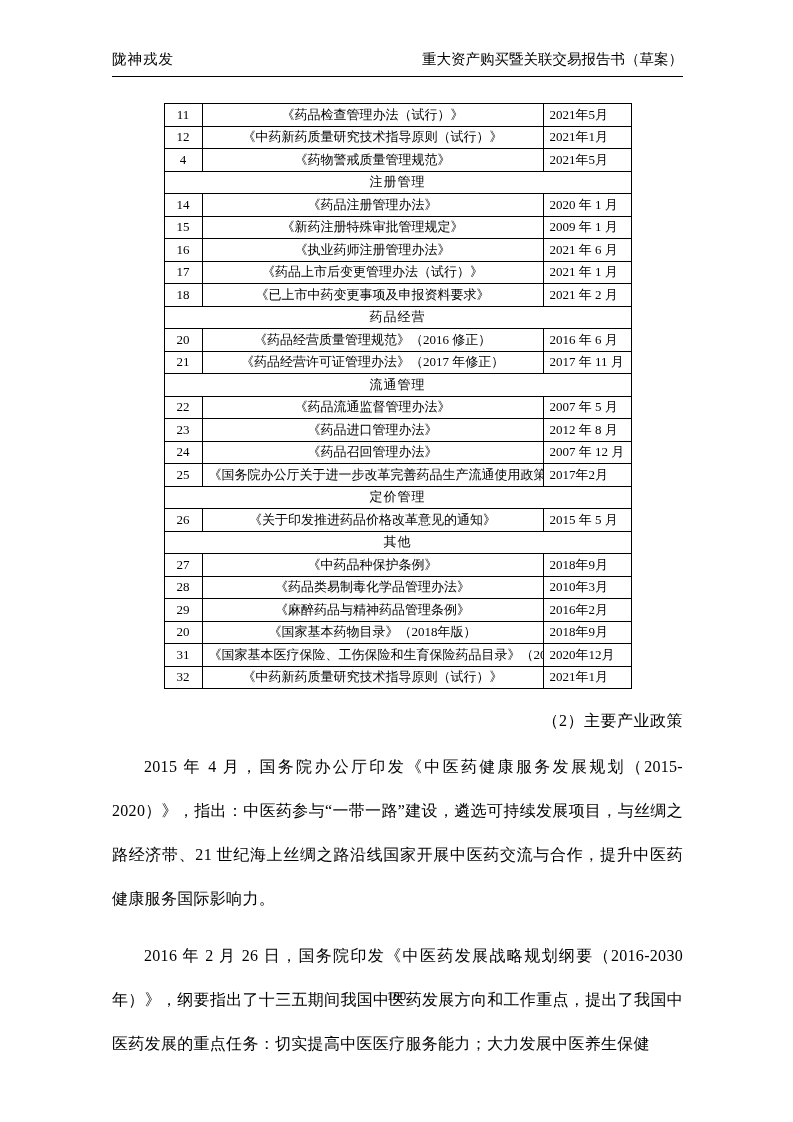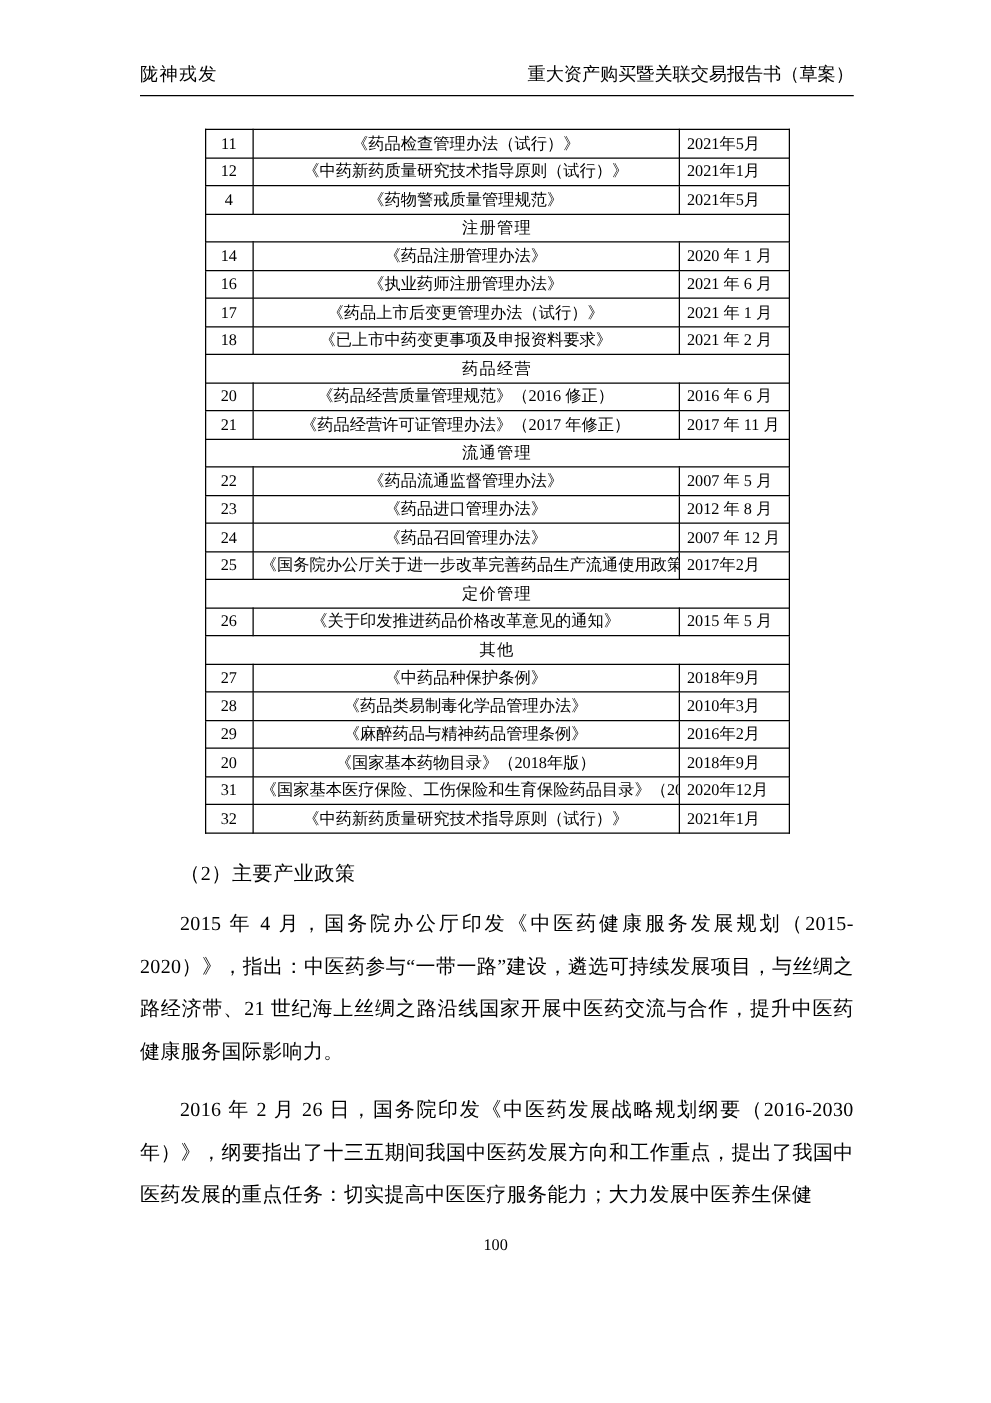--- a/index.html
+++ b/index.html
@@ -40,24 +40,25 @@
   }
   .cell-num  { width: 38px; text-align: center; }
   .cell-title{ text-align: center; }
   .cell-date { width: 88px; text-align: left; }
   .section-cell { text-align: center; font-weight: normal; letter-spacing: 1px; }
   .body-text { font-size: 16px; }
   .section-heading {
     margin-top: 22px;
     text-indent: 2em;
     letter-spacing: 0.5px;
+    text-align: right;
   }
   .para {
     margin-top: 13px;
-    line-height: 34px;
+    line-height: 44px;
     text-indent: 2em;
     text-align: justify;
     letter-spacing: 0.3px;
   }
   .page-footer {
     position: absolute;
     left: 0;
     right: 0;
     top: 988px;
     text-align: center;
@@ -93,20 +94,25 @@
         </tr>
         <tr>
           <td colspan="3" class="section-cell">注册管理</td>
         </tr>
         <tr>
           <td class="cell-num">14</td>
           <td class="cell-title">《药品注册管理办法》</td>
           <td class="cell-date">2020 年 1 月</td>
         </tr>
         <tr>
+          <td class="cell-num">15</td>
+          <td class="cell-title">《新药注册特殊审批管理规定》</td>
+          <td class="cell-date">2009 年 1 月</td>
+        </tr>
+        <tr>
           <td class="cell-num">16</td>
           <td class="cell-title">《执业药师注册管理办法》</td>
           <td class="cell-date">2021 年 6 月</td>
         </tr>
         <tr>
           <td class="cell-num">17</td>
           <td class="cell-title">《药品上市后变更管理办法（试行）》</td>
           <td class="cell-date">2021 年 1 月</td>
         </tr>
         <tr>

